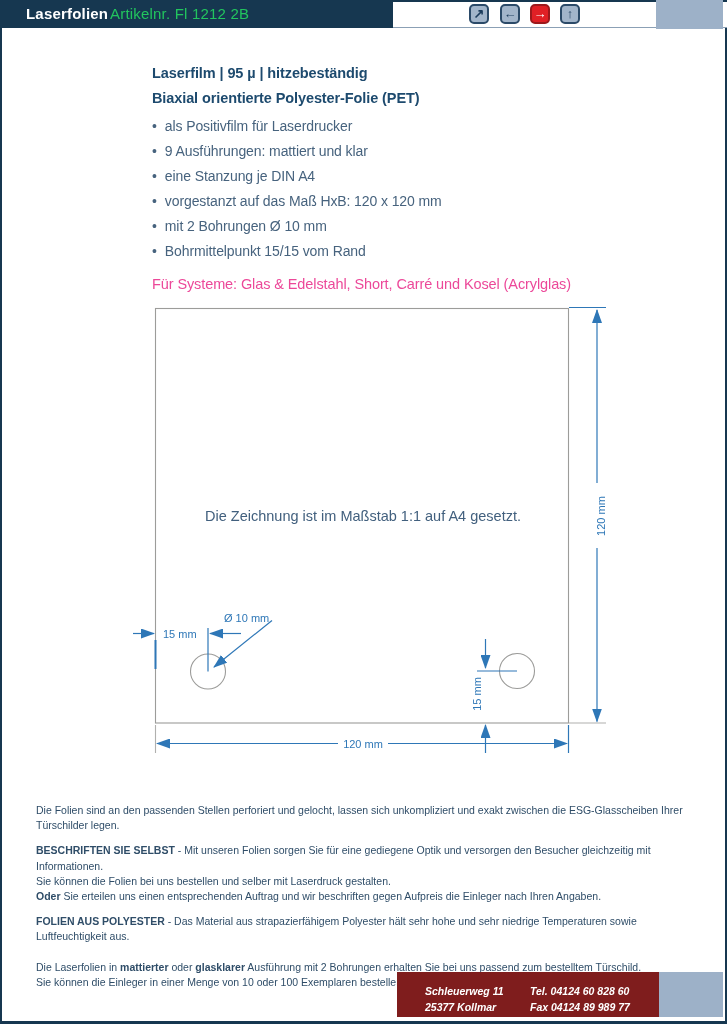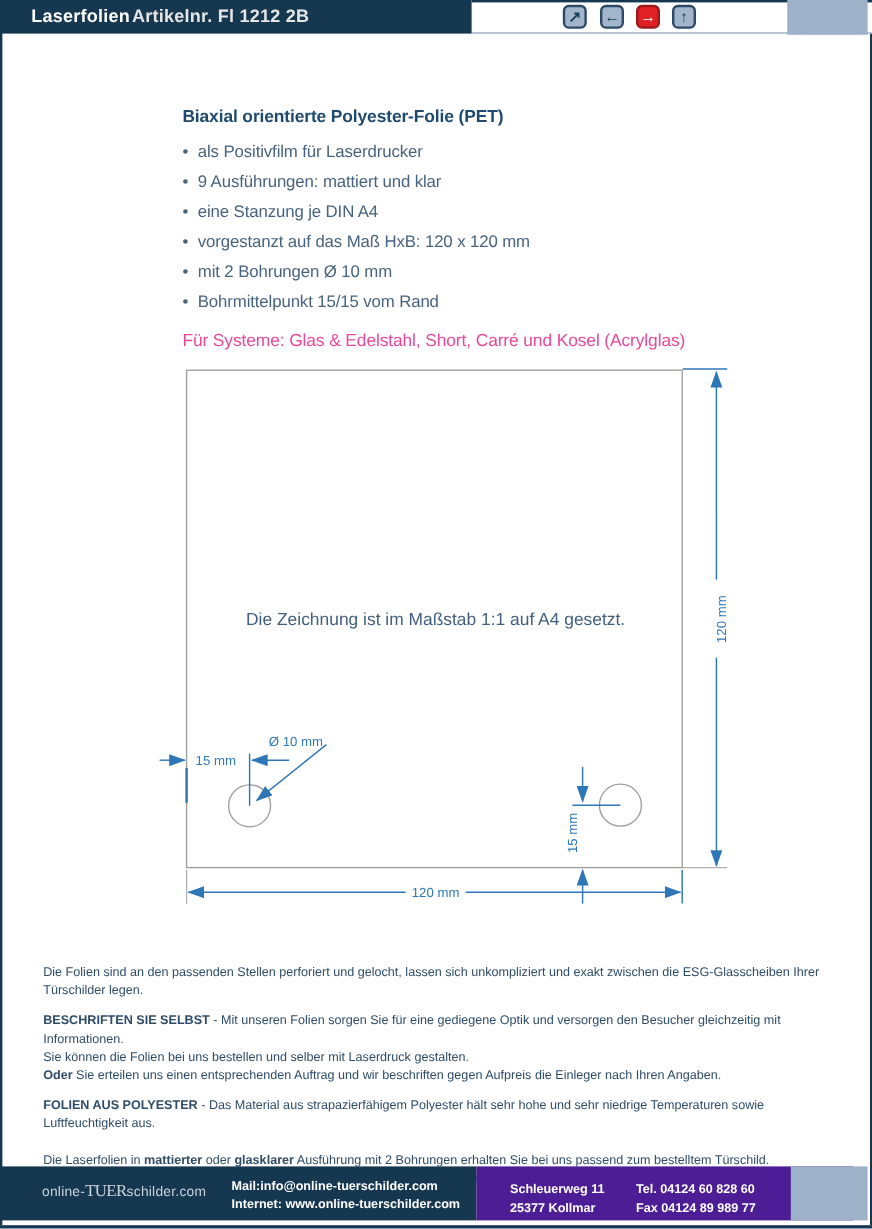--- a/index.html
+++ b/index.html
@@ -3,21 +3,21 @@
 <meta charset="utf-8">
 <style>
   * { margin:0; padding:0; box-sizing:border-box; }
   html,body { background:#ffffff; }
   body { font-family:"Liberation Sans", sans-serif; }
   #page { position:relative; width:727px; height:1024px; background:#fff; overflow:hidden; }
 
   
   .hdr-navy { position:absolute; left:0; top:0; width:393px; height:28px; background:#163750; }
   .hdr-title { position:absolute; left:26px; top:5px; font-size:15px; font-weight:bold; color:#ffffff; letter-spacing:.2px; }
-  .hdr-article { position:absolute; left:110px; top:5px; font-size:15px; font-weight:700; color:#e5e5e5; letter-spacing:.2px; }
+  .hdr-article { position:absolute; left:110px; top:5px; font-size:15px; font-weight:400; color:#22c55e; letter-spacing:.2px; }
   .hdr-rest { position:absolute; left:393px; top:0; width:334px; height:28px; background:#fff; border-top:2px solid #163750; border-bottom:1px solid #8ba0b5; }
   .navbtn { position:absolute; top:4px; width:20px; height:20px; border:2px solid #2b4a68; border-radius:5px;
             background:#a2b5ca; color:#1c3c5c; font-size:13px; font-weight:bold; line-height:16px; text-align:center; cursor:pointer; }
   .navbtn.red { background:#e02025; border-color:#9c191c; color:#ffffff; }
   .hdr-steel { position:absolute; left:656px; top:0; width:67px; height:29px; background:#9db1c8; }
 
   
   .edge-l { position:absolute; left:0; top:0; width:2px; height:1021px; background:#163750; }
   .edge-r { position:absolute; left:725px; top:0; width:2px; height:1021px; background:#163750; }
   .edge-b { position:absolute; left:0; top:1021px; width:727px; height:3px; background:#163750; }
@@ -33,21 +33,21 @@
   
   .drawing { position:absolute; left:120px; top:296px; }
 
   
   .desc { position:absolute; left:36px; top:803px; width:672px; font-size:10.5px; line-height:15.2px; color:#2f4d68; }
   .desc p { margin-bottom:10px; }
   .desc b { font-weight:bold; }
 
   
   .ft-navy { position:absolute; left:0; top:972px; width:397px; height:45px; background:#163750; }
-  .ft-red  { position:absolute; left:397px; top:972px; width:314px; height:45px; background:#4c1d95; }
+  .ft-red  { position:absolute; left:397px; top:972px; width:314px; height:45px; background:#7f1d1d;font-style:italic; }
   .ft-steel{ position:absolute; left:659px; top:972px; width:64px; height:45px; background:#9db1c8; }
   .logo { position:absolute; left:35px; top:14px; color:#c9d3dc; font-size:11.5px; letter-spacing:.2px; white-space:nowrap; }
   .logo .serif { font-family:"Liberation Serif", serif; font-size:14px; letter-spacing:-.5px; }
   .ft-contact { position:absolute; left:193px; top:10px; color:#ffffff; font-size:10.5px; font-weight:bold; line-height:15px; white-space:nowrap; }
   .ft-addr { position:absolute; left:28px; top:11px; color:#ffffff; font-size:10.5px; font-weight:bold; line-height:16px; white-space:nowrap; }
   .ft-tel  { position:absolute; left:133px; top:11px; color:#ffffff; font-size:10.5px; font-weight:bold; line-height:16px; white-space:nowrap; }
 </style>
 </head>
 <body>
 
@@ -61,20 +61,21 @@
   <div class="hdr-navy">
     <span class="hdr-title">Laserfolien</span>
     <span class="hdr-article">Artikelnr. Fl 1212 2B</span>
   </div>
   <div class="navbtn" style="left:469px;"><span>↗</span></div>
   <div class="navbtn" style="left:500px;"><span>←</span></div>
   <div class="navbtn red" style="left:530px;"><span>→</span></div>
   <div class="navbtn" style="left:560px;"><span>↑</span></div>
   <div class="hdr-steel"></div>
 
+  <div class="headline">Laserfilm |  95 µ | hitzebeständig</div>
   <div class="subheadline">Biaxial orientierte Polyester-Folie (PET)</div>
   <ul class="bullets">
     <li>
         <span class="dot">•</span>
         <span>als Positivfilm für Laserdrucker</span>
       </li>
     <li>
         <span class="dot">•</span>
         <span>9 Ausführungen: mattiert und klar</span>
       </li>
@@ -149,27 +150,20 @@
       <b>Oder</b><span> Sie erteilen uns einen entsprechenden Auftrag und wir beschriften gegen Aufpreis die Einleger nach Ihren Angaben.</span>
     </p>
     <p>
       <b>FOLIEN AUS POLYESTER</b><span> - Das Material aus strapazierfähigem Polyester hält sehr hohe und sehr niedrige Temperaturen sowie Luftfeuchtigkeit aus.</span><br>
       <br>
       <span>Die Laserfolien in </span><b>mattierter</b><span> oder </span><b>glasklarer</b><span> Ausführung mit 2 Bohrungen erhalten Sie bei uns passend zum bestelltem Türschild.</span><br>
       <span>Sie können die Einleger in einer Menge von 10 oder 100 Exemplaren bestellen.</span>
     </p>
   </div>
 
-  <div class="ft-navy">
-    <span class="logo"><span>online-</span><span class="serif">TUER</span><span>schilder.com</span></span>
-    <div class="ft-contact">
-      <div>Mail:info@online-tuerschilder.com</div>
-      <div>Internet: www.online-tuerschilder.com</div>
-    </div>
-  </div>
   <div class="ft-red">
     <div class="ft-addr">
       <div>Schleuerweg 11</div>
       <div>25377 Kollmar</div>
     </div>
     <div class="ft-tel">
       <div>Tel. 04124 60 828 60</div>
       <div>Fax 04124 89 989 77</div>
     </div>
   </div>

